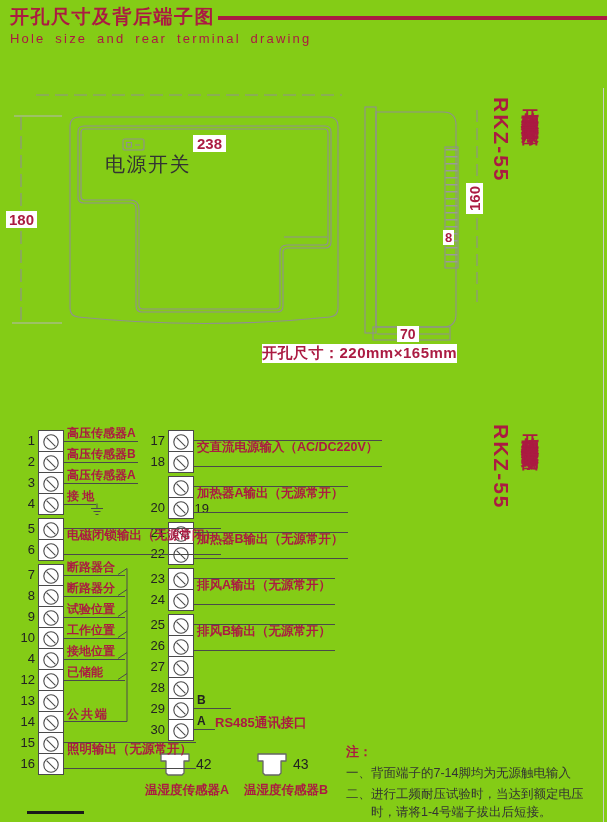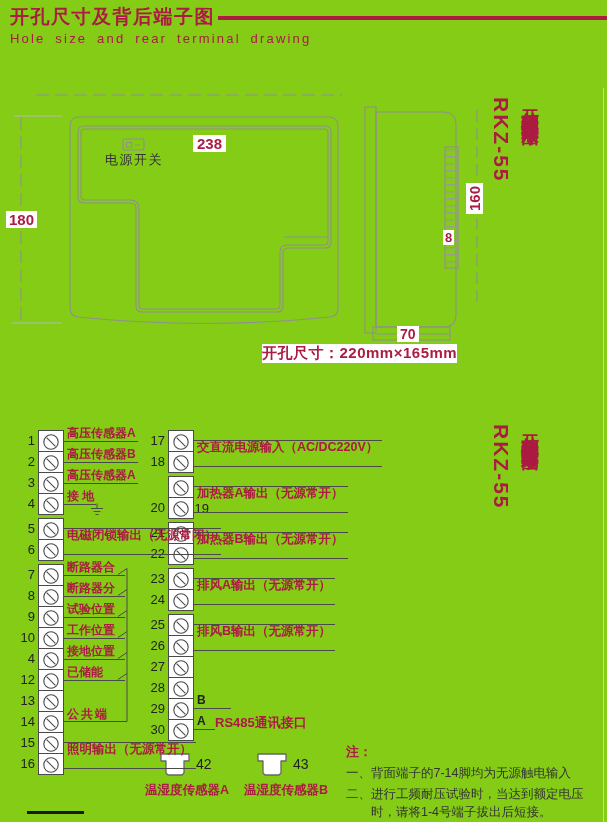--- a/index.html
+++ b/index.html
@@ -11,21 +11,21 @@
   #title{left:10px;top:4px;font-size:19px;font-weight:bold;color:var(--accent);letter-spacing:1.5px;z-index:2;}
   #subtitle{left:10px;top:31px;font-size:13px;color:var(--accent);letter-spacing:2.2px;word-spacing:4px;z-index:2;}
   #title-rule{left:218px;top:16px;right:0;height:4px;background:var(--accent);z-index:2;}
   
   .dimlabel{position:absolute;color:var(--accent);font-weight:bold;background:#fff;z-index:3;white-space:nowrap;}
   #dim-238{left:193px;top:87px;font-size:15px;padding:0 4px;margin-top:48px;}
   #dim-180{left:6px;top:211px;font-size:15px;padding:0 3px;}
   #dim-160{left:459px;top:190px;font-size:15px;padding:0 3px;transform:rotate(-90deg);}
   #dim-8{left:443px;top:230px;font-size:13px;padding:0 2px;}
   #dim-70{left:397px;top:326px;font-size:14px;padding:0 3px;}
-  #power-label{position:absolute;left:105px;top:151px;font-size:13px;color:var(--ink);letter-spacing:1.5px;z-index:3;}
+  #power-label{position:absolute;left:105px;top:151px;font-size:20px;color:var(--ink);letter-spacing:1.5px;z-index:3;}
   #hole-size{left:262px;top:344px;font-size:15px;letter-spacing:0.5px;z-index:3;}
   
   .vmodel{position:absolute;writing-mode:vertical-rl;color:var(--accent);font-weight:bold;
           font-size:21px;letter-spacing:2px;z-index:2;}
   .vcaption{position:absolute;writing-mode:vertical-rl;color:var(--accent);font-weight:bold;
           font-size:17.5px;letter-spacing:1.5px;z-index:2;}
   
   #terminal-area{left:0;top:0;width:607px;height:822px;z-index:2;}
   .t-num{position:absolute;width:20px;text-align:right;font-size:13px;color:#222;}
   .tbox{position:absolute;width:26px;height:22px;box-sizing:border-box;border:1px solid var(--tline);background:#fff;}

